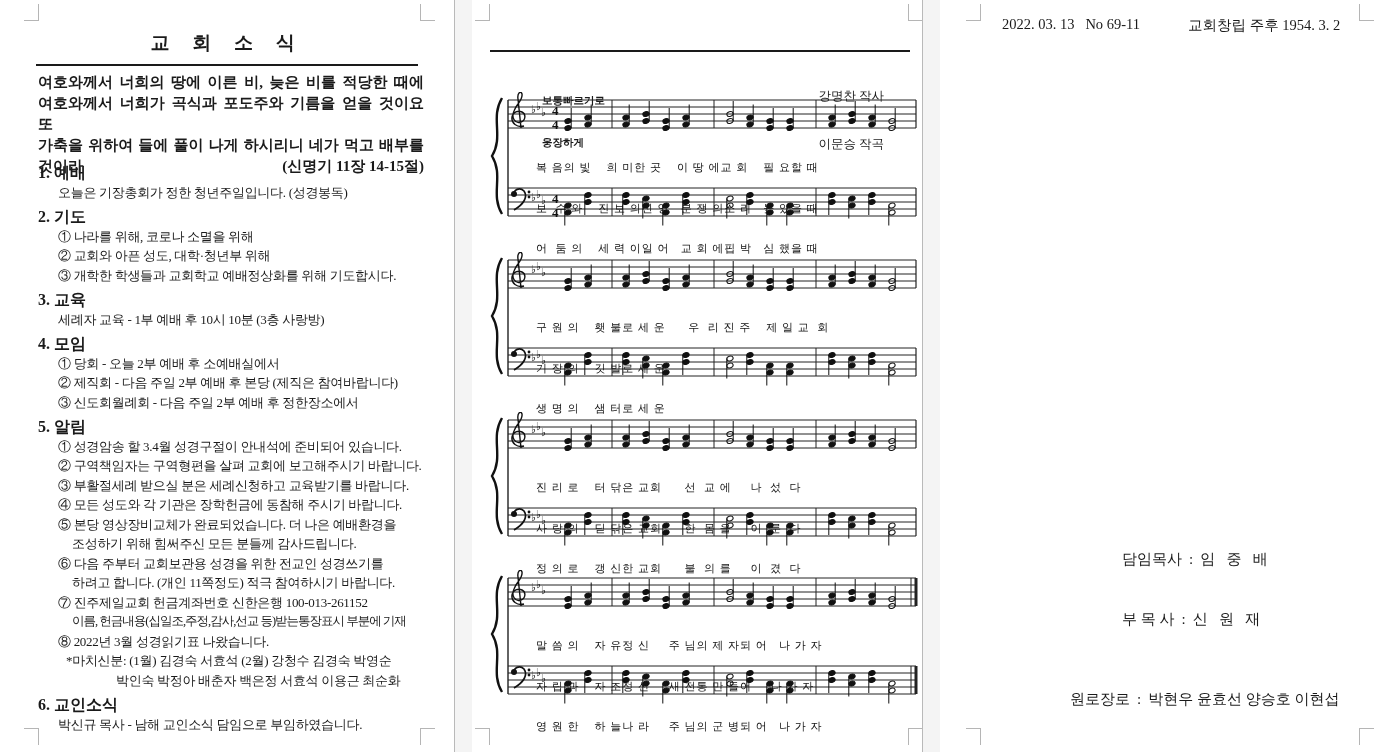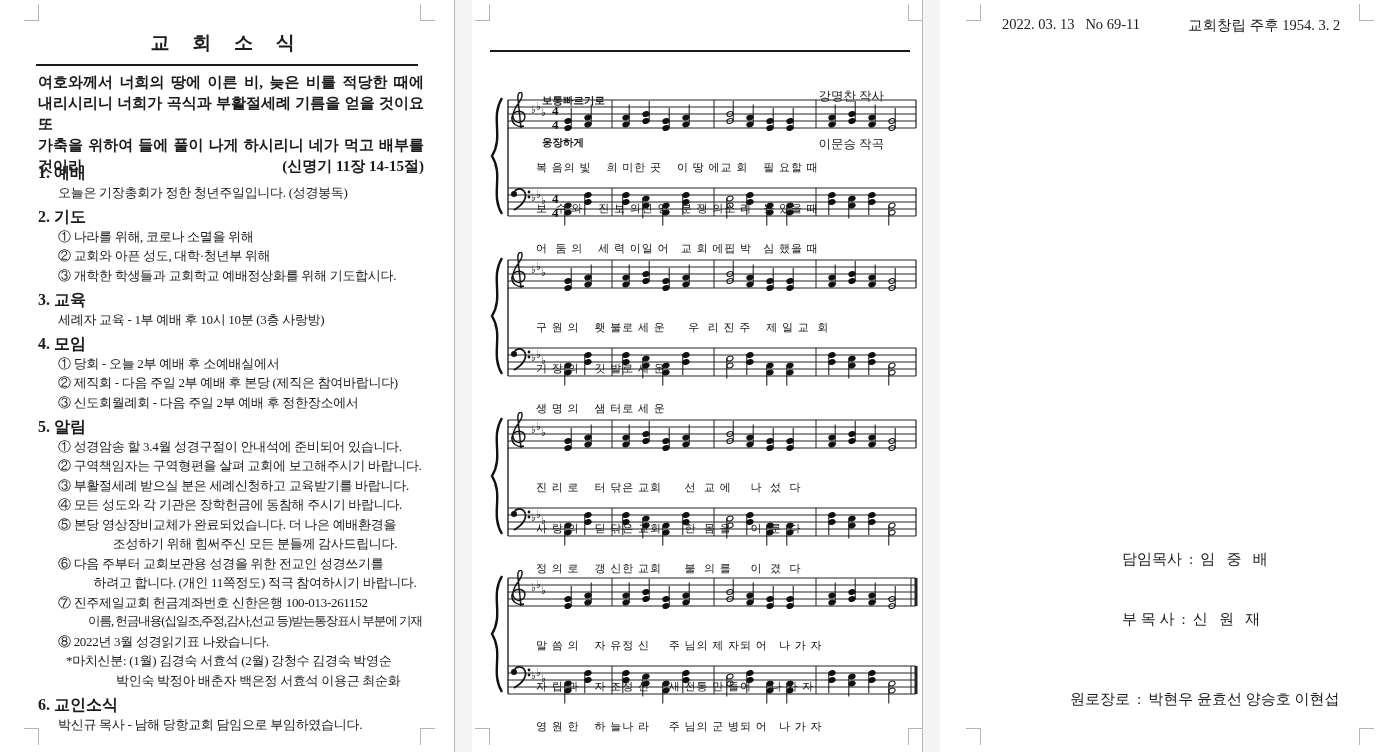--- a/index.html
+++ b/index.html
@@ -24,21 +24,21 @@
   .lp-title{margin:30px 0 0 0;text-align:center;font-size:19px;font-weight:bold;letter-spacing:9px;}
   .lp-rule{position:absolute;left:36px;width:382px;top:64px;height:2px;background:#1a1a1a;}
   .scripture{position:absolute;left:38px;width:386px;top:72px;font-size:15px;line-height:21px;font-weight:600;}
   .jline{text-align:justify;text-align-last:justify;white-space:normal;}
   .sline{display:flex;justify-content:space-between;gap:15px;}
   .sections{position:absolute;left:38px;width:400px;top:163px;font-size:13px;line-height:19.5px;}
   .sec{margin-bottom:5px;}
   .sec-h{font-weight:bold;font-size:16px;}
   .ln{white-space:nowrap;letter-spacing:-0.3px;}
   .i1{padding-left:20px;}
-  .i2{padding-left:34px;text-align:center;}
+  .i2{padding-left:34px;}
   .i2b{padding-left:28px;}
   .i3{padding-left:78px;}
   .tight{letter-spacing:-1px;font-size:12.5px;}
 
   
   .mp-title{margin:14px 0 0 0;text-align:center;font-size:23px;font-weight:bold;letter-spacing:3px;}
   .mp-rule{position:absolute;left:18px;right:12px;top:50px;height:2px;background:#1a1a1a;}
   .tempo{position:absolute;left:70px;top:66px;font-size:10.5px;font-weight:bold;line-height:14px;white-space:pre;}
   .credits{position:absolute;right:38px;top:56px;font-size:12.5px;line-height:16px;white-space:pre;text-align:left;}
   .system{position:absolute;left:12px;width:440px;height:150px;}
@@ -65,21 +65,21 @@
     <div class="cm tl" style="left:24px"></div>
     <div class="cm tr" style="left:420px"></div>
     <div class="cm bl" style="left:24px"></div>
     <div class="cm br" style="left:420px"></div>
 
     <h1 class="lp-title">교 회 소 식</h1>
     <div class="lp-rule"></div>
 
     <div class="scripture">
       <div class="jline">여호와께서 너희의 땅에 이른 비, 늦은 비를 적당한 때에</div>
-      <div class="jline">내리시리니 너희가 곡식과 부활절세례 기름을 얻을 것이요 또</div>
+      <div class="jline">여호와께서 너희가 곡식과 포도주와 기름을 얻을 것이요 또</div>
       <div class="jline">가축을 위하여 들에 풀이 나게 하시리니 네가 먹고 배부를</div>
       <div class="sline">
         <span>것이라</span>
         <span>(신명기 11장 14-15절)</span>
       </div>
     </div>
 
     <div class="sections">
       <div class="sec">
         <div class="sec-h">1. 예배</div>
@@ -112,21 +112,21 @@
         <div class="ln i1">⑥ 다음 주부터 교회보관용 성경을 위한 전교인 성경쓰기를</div>
         <div class="ln i2">하려고 합니다. (개인 11쪽정도) 적극 참여하시기 바랍니다.</div>
         <div class="ln i1">⑦ 진주제일교회   헌금계좌번호   신한은행 100-013-261152</div>
         <div class="ln i2 tight">이름, 헌금내용(십일조,주정,감사,선교 등)받는통장표시 부분에 기재</div>
         <div class="ln i1">⑧ 2022년 3월 성경읽기표 나왔습니다.</div>
         <div class="ln i2b">*마치신분: (1월) 김경숙 서효석 (2월) 강청수 김경숙 박영순</div>
         <div class="ln i3">박인숙 박정아 배춘자 백은정 서효석 이용근 최순화</div>
       </div>
       <div class="sec">
         <div class="sec-h">6. 교인소식</div>
-        <div class="ln i1">박신규 목사 -  남해 당항교회 담임으로 부임하였습니다.</div>
+        <div class="ln i1">박신규 목사 -  남해 교인소식 담임으로 부임하였습니다.</div>
       </div>
     </div>
   </section>
 
   <div class="page-sep sep1"></div>
 
   <section class="page page-middle">
     <div class="cm tl" style="left:3px"></div>
     <div class="cm tr" style="left:436px"></div>
     <div class="cm bl" style="left:3px"></div>

